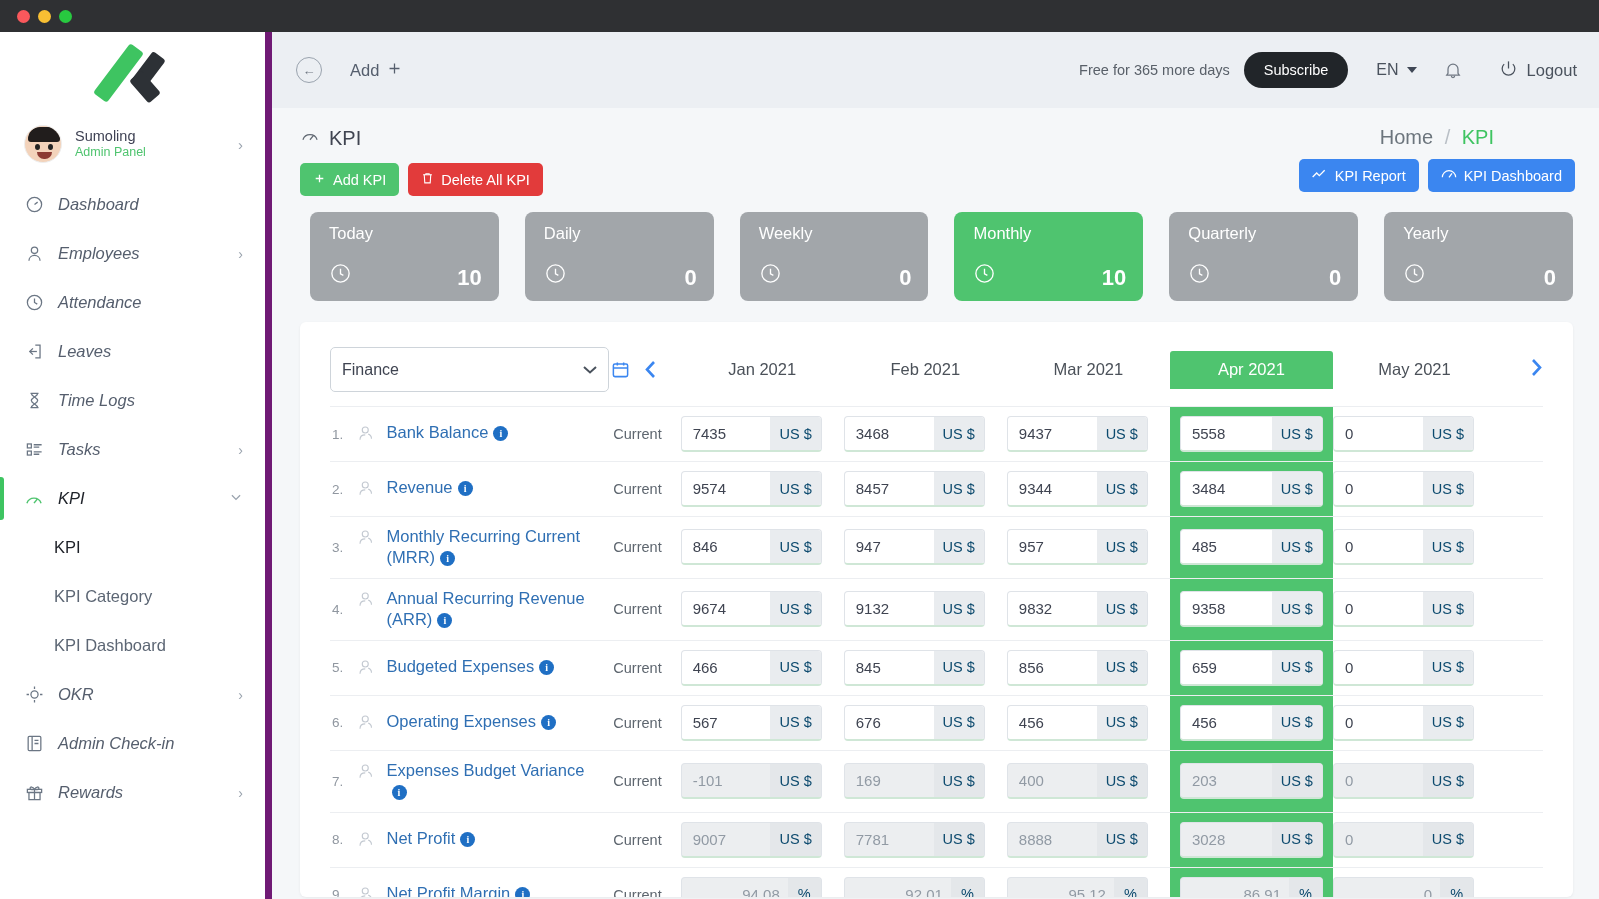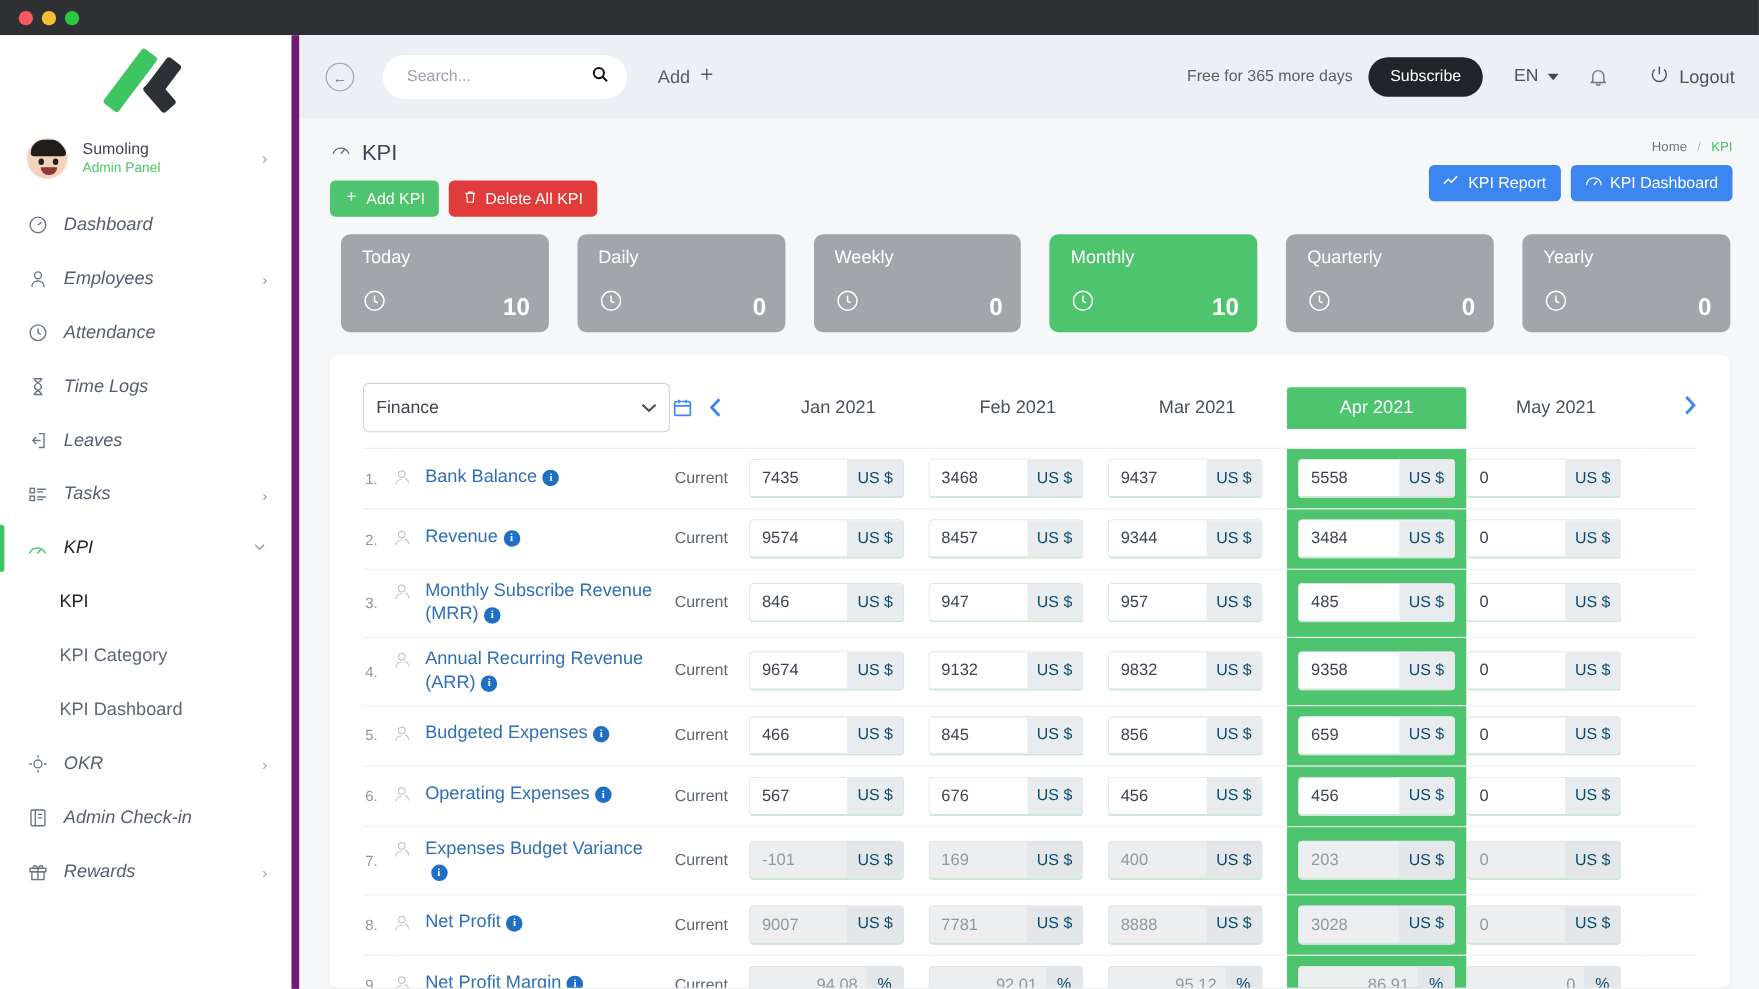--- a/index.html
+++ b/index.html
@@ -149,21 +149,21 @@
   .head-btns { margin-top: 12px; display: flex; gap: 9px; }
   .btn {
     border: 0; border-radius: 5px; height: 33px; padding: 0 13px;
     font-size: 14.5px; color: #fff; cursor: pointer; display: inline-flex;
     align-items: center; gap: 7px; font-family: inherit; white-space: nowrap;
   }
   .btn-green { background: #4fc46f; }
   .btn-red { background: #e23b3b; }
   .btn-blue { background: #3b86f0; }
   .page-head-right { text-align: right; }
-  .breadcrumb { font-size: 12px; color: #6c757d; }
+  .breadcrumb { font-size: 20px; color: #6c757d; text-align: center; }
   .breadcrumb .sep { color: #b9bfc6; margin: 0 6px; }
   .breadcrumb .cur { color: #3ec461; }
   .head-btns-right { margin-top: 10px; display: flex; gap: 9px; justify-content: flex-end; }
 
   
   .stats { display: flex; gap: 16px; padding: 16px 26px 0 28px; }
   .stat-card {
     flex: 1 1 0; height: 89px; border-radius: 8px; background: #a2a6aa;
     color: #fff; padding: 12px 17px 12px 19px; display: flex; flex-direction: column;
     cursor: pointer;
@@ -315,37 +315,37 @@
                 <circle cx="12" cy="12" r="9"></circle>
                 <path d="M12 7v5l3.5 2"></path>
               </svg>
           </span>
           <span class="nav-label">Attendance</span>
         </div>
 
         <div class="nav-item">
           <span class="nav-ico">
             <svg width="19" height="19" viewBox="0 0 24 24" fill="none" stroke="currentColor" stroke-width="1.6">
+                <path d="M13 4h6v16h-6"></path>
+                <path d="M10 8l-4 4 4 4"></path>
+                <path d="M6 12h9"></path>
+              </svg>
+          </span>
+          <span class="nav-label">Leaves</span>
+        </div>
+
+        <div class="nav-item">
+          <span class="nav-ico">
+            <svg width="19" height="19" viewBox="0 0 24 24" fill="none" stroke="currentColor" stroke-width="1.6">
                 <path d="M7 3h10M7 21h10"></path>
                 <path d="M8 3c0 4 8 5 8 9s-8 5-8 9"></path>
                 <path d="M16 3c0 4-8 5-8 9s8 5 8 9"></path>
               </svg>
           </span>
           <span class="nav-label">Time Logs</span>
-        </div>
-
-        <div class="nav-item">
-          <span class="nav-ico">
-            <svg width="19" height="19" viewBox="0 0 24 24" fill="none" stroke="currentColor" stroke-width="1.6">
-                <path d="M13 4h6v16h-6"></path>
-                <path d="M10 8l-4 4 4 4"></path>
-                <path d="M6 12h9"></path>
-              </svg>
-          </span>
-          <span class="nav-label">Leaves</span>
         </div>
 
         <div class="nav-item">
           <span class="nav-ico">
             <svg width="19" height="19" viewBox="0 0 24 24" fill="none" stroke="currentColor" stroke-width="1.6">
                 <rect x="3" y="5" width="5" height="5"></rect>
                 <rect x="3" y="14" width="5" height="5"></rect>
                 <path d="M11 6h10M11 9h7M11 15h10M11 18h7"></path>
               </svg>
           </span>
@@ -415,29 +415,20 @@
         </div>
 
       </div>
     </div>
 
     <div class="main">
 
       <div class="topbar">
         <div class="back-circle">←</div>
 
-        <div class="search-box">
-          <input type="text" placeholder="Search..." style="">
-          <span>
-            <svg width="17" height="17" viewBox="0 0 24 24" fill="none" stroke="#111" stroke-width="2.6">
-                <circle cx="10.5" cy="10.5" r="6.5"></circle>
-                <path d="M15.5 15.5L21 21"></path>
-              </svg>
-          </span>
-        </div>
 
         <div class="add-btn">
           <span>Add</span>
           <span>
             <svg width="17" height="17" viewBox="0 0 24 24" fill="none" stroke="#555e6d" stroke-width="1.8">
                 <path d="M12 5v14M5 12h14"></path>
               </svg>
           </span>
         </div>
 
@@ -767,21 +758,21 @@
                   </tr>
                   <tr>
                     <td class="idx">3.</td>
                     <td class="name-cell">
                       <div class="name-inner">
                         <span class="person-ico"><svg width="18" height="18" viewBox="0 0 24 24" fill="none" stroke="currentColor" stroke-width="1.5">
                             <circle cx="11" cy="8" r="4"></circle>
                             <path d="M4 21c0-4 3-6.5 7-6.5"></path>
                             <path d="M15 13.5c2.6.9 4.3 3.3 4.3 6"></path>
                           </svg></span>
-                        <span class="kpi-name"><span>Monthly Subscribe Revenue (MRR)</span><span class="info-ico">i</span></span>
+                        <span class="kpi-name"><span>Monthly Recurring Current (MRR)</span><span class="info-ico">i</span></span>
                       </div>
                     </td>
                     <td class="cur-label">Current</td>
                     <td class="val-cell">
                       <div class="input-group">
                         <input type="text" value="846" style="">
                         <span class="unit">US $</span>
                       </div>
                     </td>
                     <td class="val-cell">

